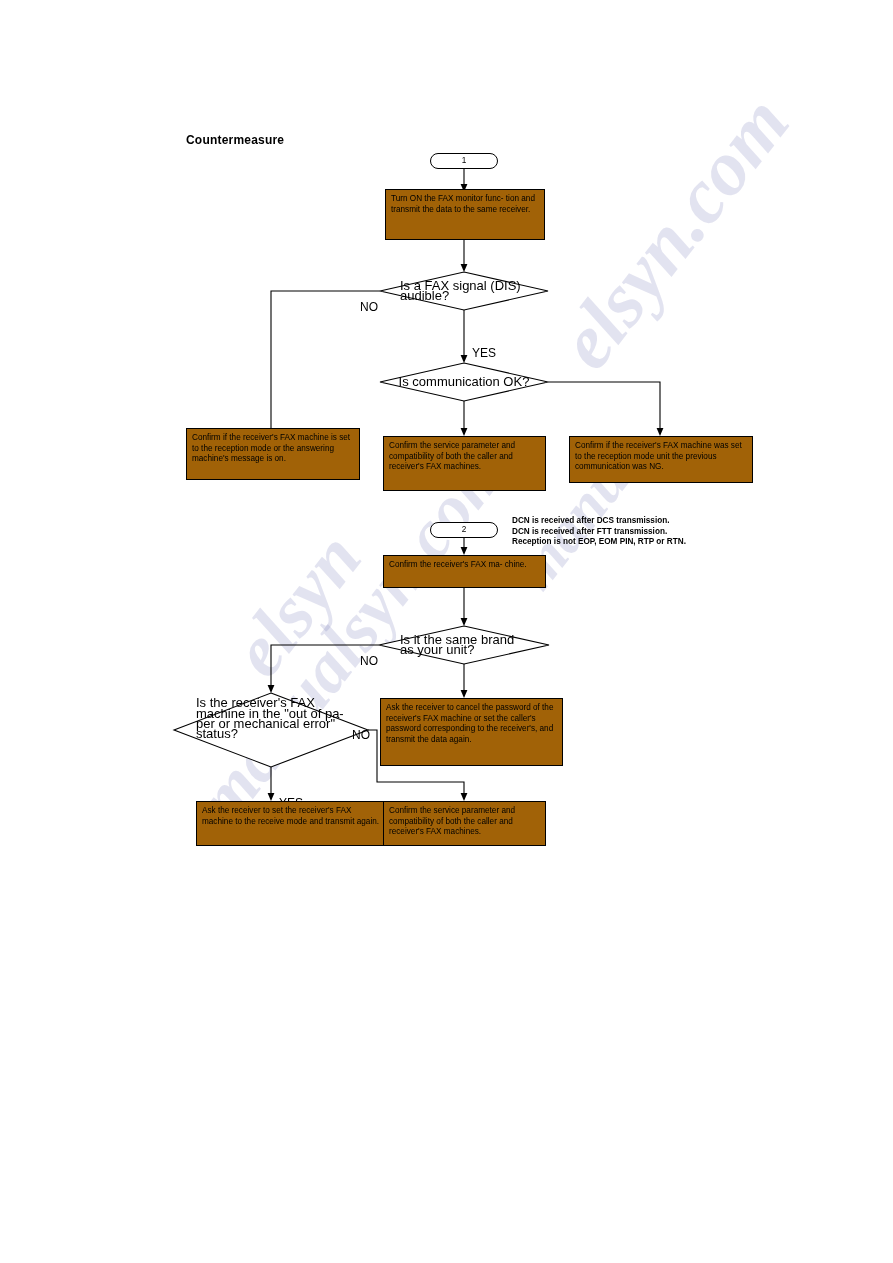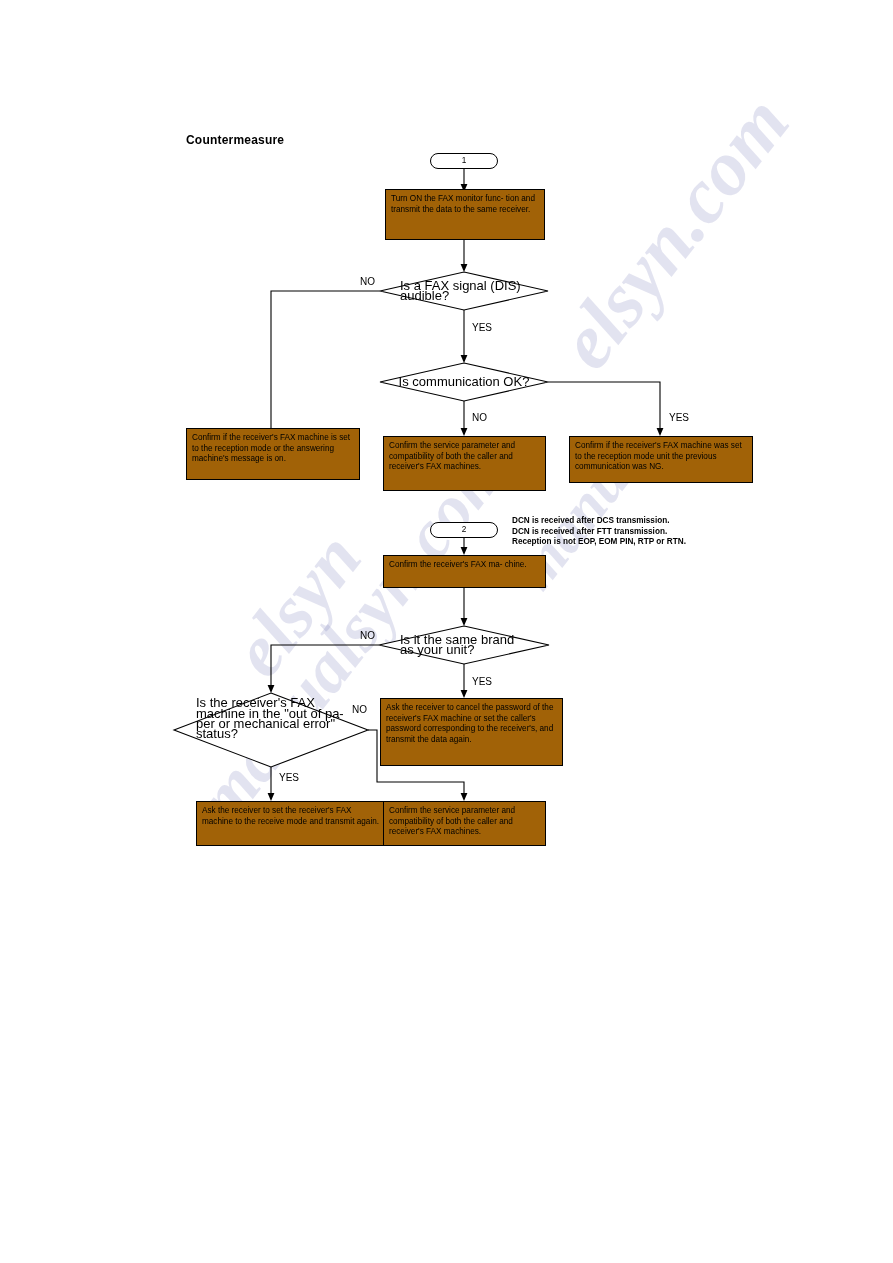--- a/index.html
+++ b/index.html
@@ -90,23 +90,24 @@
     line-height: 10.4px;
     text-align: left;
     display: flex;
     align-items: center;
     justify-content: center;
     pointer-events: none;
   }
 
   .edge-label {
     position: absolute;
-    font-size: 10px;
+    font-size: 12px;
     line-height: 1;
     white-space: nowrap;
+    margin-top: 24px;
   }
 
   svg.wires {
     position: absolute;
     left: 0;
     top: 0;
     width: 893px;
     height: 1263px;
     overflow: visible;
   }

